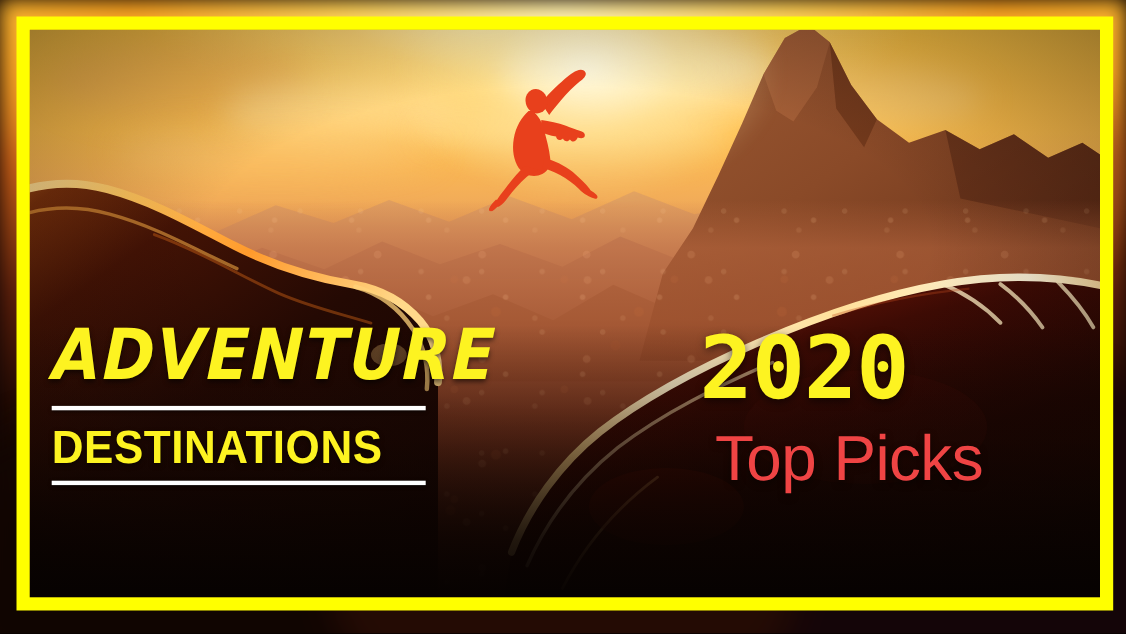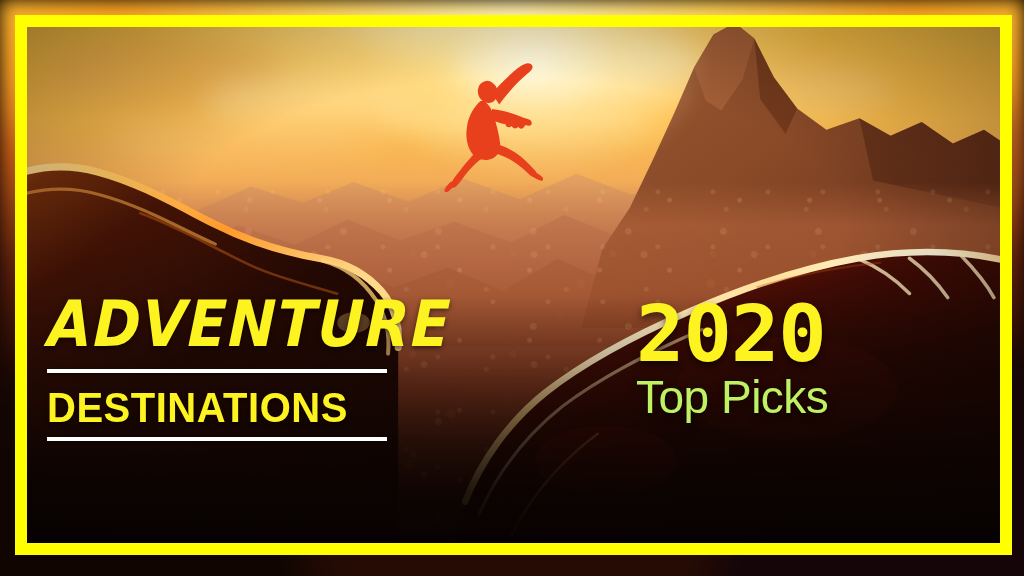--- a/index.html
+++ b/index.html
@@ -263,25 +263,25 @@
     color: #fdf321;
     margin: 0;
     transform: scaleX(1.06) scaleY(1.04);
     transform-origin: left top;
     text-shadow: 0 3px 7px rgba(0,0,0,.55);
     white-space: nowrap;
   }
   .headline-toppicks {
     font-family: "Liberation Sans", sans-serif;
     font-weight: 400;
-    font-size: 46px;
+    font-size: 58px;
     line-height: 1;
     letter-spacing: -0.5px;
-    color: #bef264;
-    margin: 0;
+    color: #ef4444;
+    margin: 14px;
     padding-top: 6px;
     text-shadow: 0 3px 7px rgba(0,0,0,.5);
     white-space: nowrap;
   }
 </style>
 </head>
 <body>
 
 <div class="thumbnail">
 

